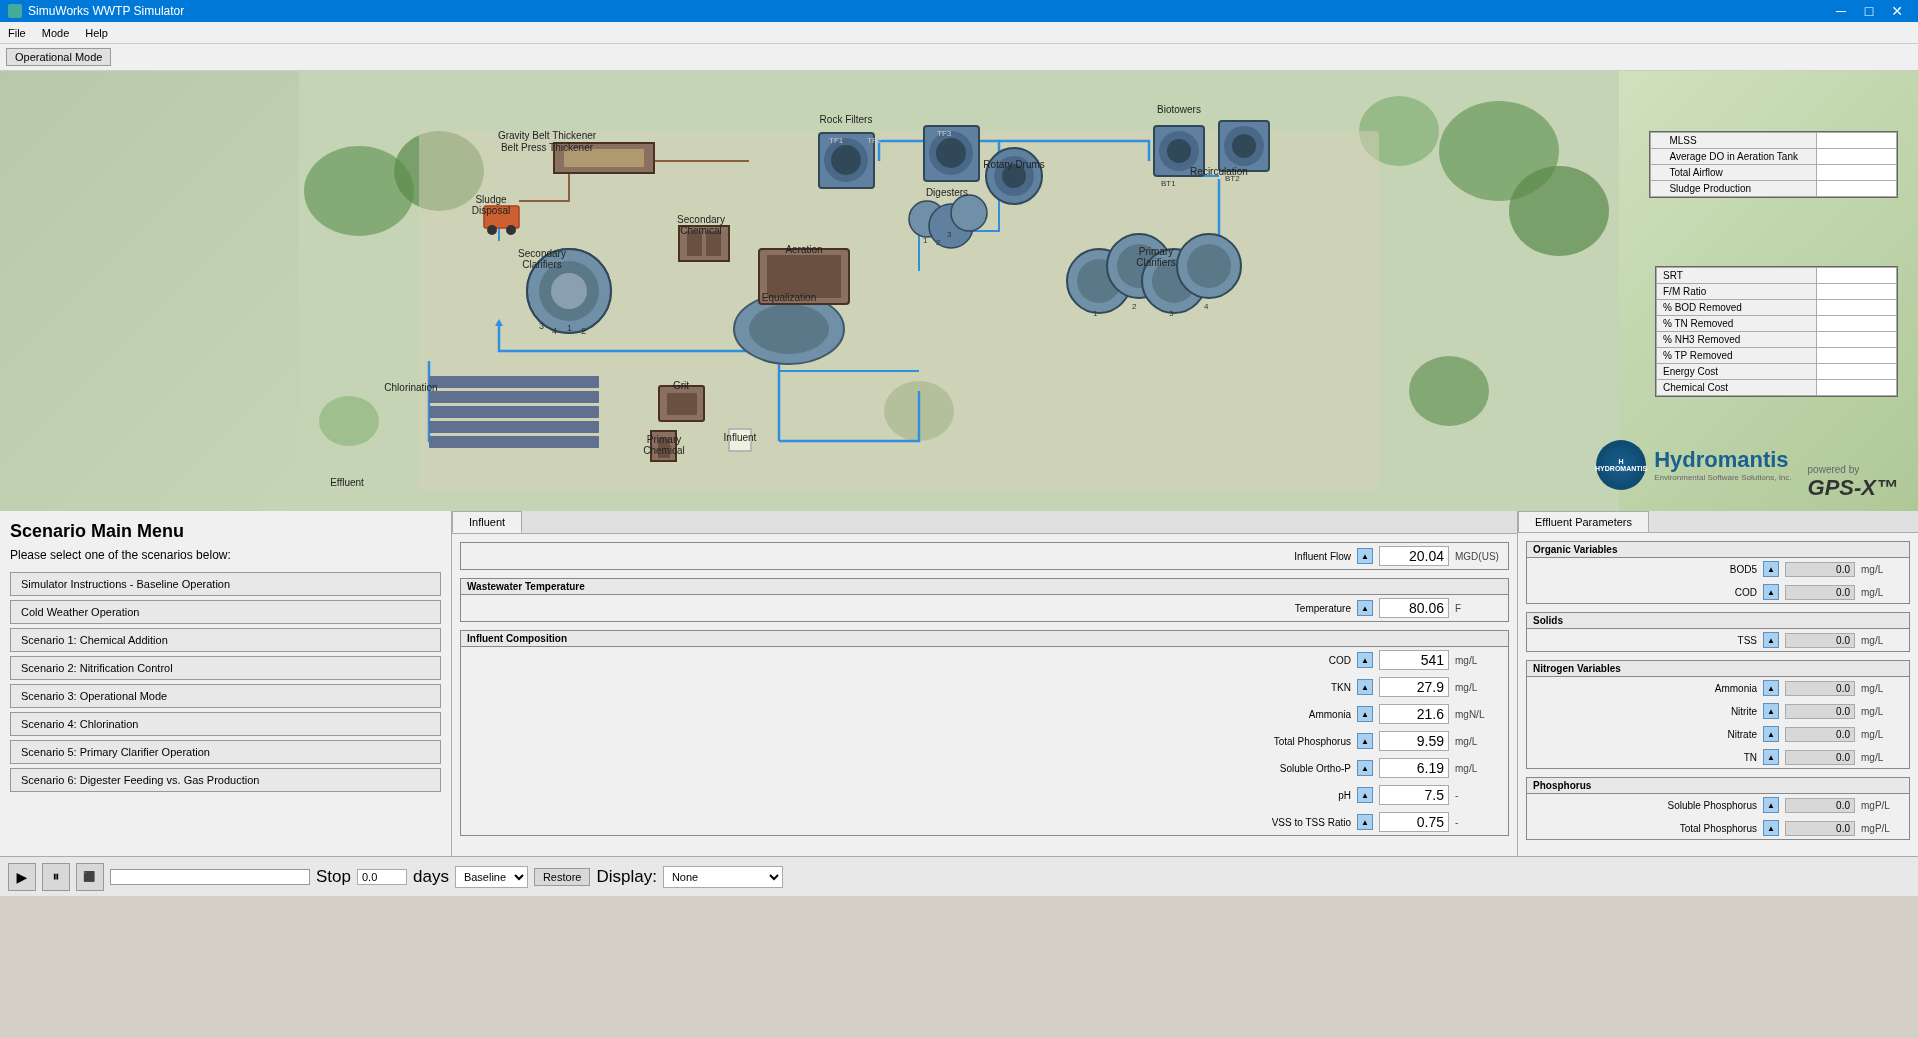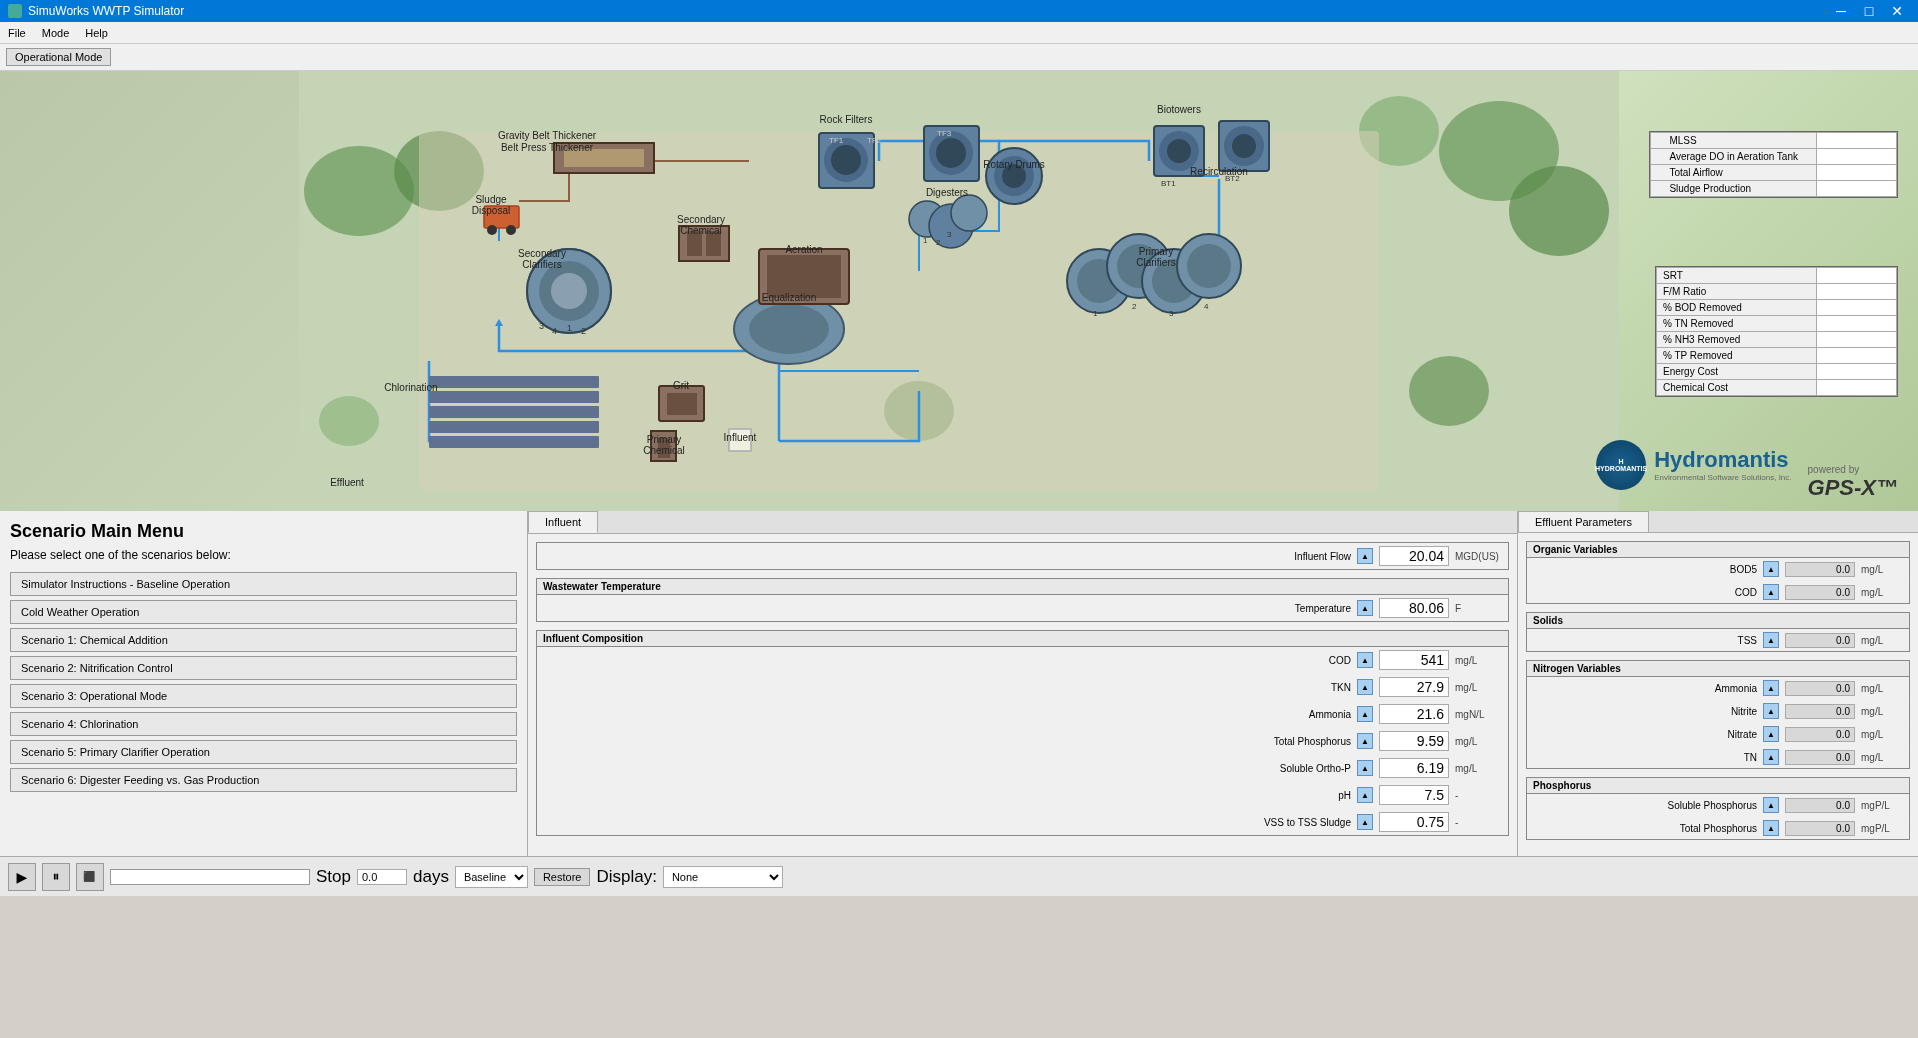--- a/index.html
+++ b/index.html
@@ -42,21 +42,21 @@
 
     
     .logo-area { position: absolute; right: 20px; bottom: 10px; display: flex; align-items: center; gap: 8px; }
     .logo-circle { width: 50px; height: 50px; border-radius: 50%; background: radial-gradient(circle, #1a6090, #0a4060); display: flex; align-items: center; justify-content: center; color: white; font-size: 8px; font-weight: bold; text-align: center; }
     .logo-text { font-size: 22px; font-weight: bold; color: #1a6090; }
     .logo-sub { font-size: 8px; color: #666; }
     .powered-by { font-size: 10px; color: #666; margin-top: 36px; }
     .gpsx { font-size: 22px; font-weight: bold; font-style: italic; color: #333; }
 
     
-    .scenario-panel { width: 528px; background: #f0f0f0; border-right: 1px solid #aaa; overflow-y: auto; padding: 10px; flex-shrink: 0; }
+    .scenario-panel { width: 452px; background: #f0f0f0; border-right: 1px solid #aaa; overflow-y: auto; padding: 10px; flex-shrink: 0; }
     .scenario-title { font-size: 18px; font-weight: bold; margin-bottom: 6px; }
     .scenario-subtitle { font-size: 12px; margin-bottom: 10px; }
     .scenario-btn { display: block; width: 100%; text-align: left; background: #e8e8e8; border: 1px solid #999; padding: 5px 10px; margin-bottom: 4px; cursor: pointer; font-size: 11px; }
 
     
     .middle-panel { flex: 1; background: #f0f0f0; border-right: 1px solid #aaa; overflow: hidden; display: flex; flex-direction: column; }
     .tab-bar { display: flex; background: #e0e0e0; border-bottom: 1px solid #aaa; }
     .tab { padding: 4px 16px; border: 1px solid #aaa; border-bottom: none; background: #e8e8e8; cursor: pointer; font-size: 11px; }
     .tab.active { background: #f0f0f0; border-bottom: 1px solid #f0f0f0; }
     .panel-content { overflow-y: auto; flex: 1; padding: 8px; }
@@ -424,21 +424,21 @@
             <input class="param-value" value="6.19" readonly="" style="">
             <span class="param-unit">mg/L</span>
           </div>
           <div class="param-row">
             <span class="param-label">pH</span>
             <div class="param-icon">▲</div>
             <input class="param-value" value="7.5" readonly="" style="">
             <span class="param-unit">-</span>
           </div>
           <div class="param-row">
-            <span class="param-label">VSS to TSS Sludge</span>
+            <span class="param-label">VSS to TSS Ratio</span>
             <div class="param-icon">▲</div>
             <input class="param-value" value="0.75" readonly="" style="">
             <span class="param-unit">-</span>
           </div>
         </div>
       </div>
     </div>
 
     <div class="effluent-panel">
       <div class="effluent-tab-bar">

